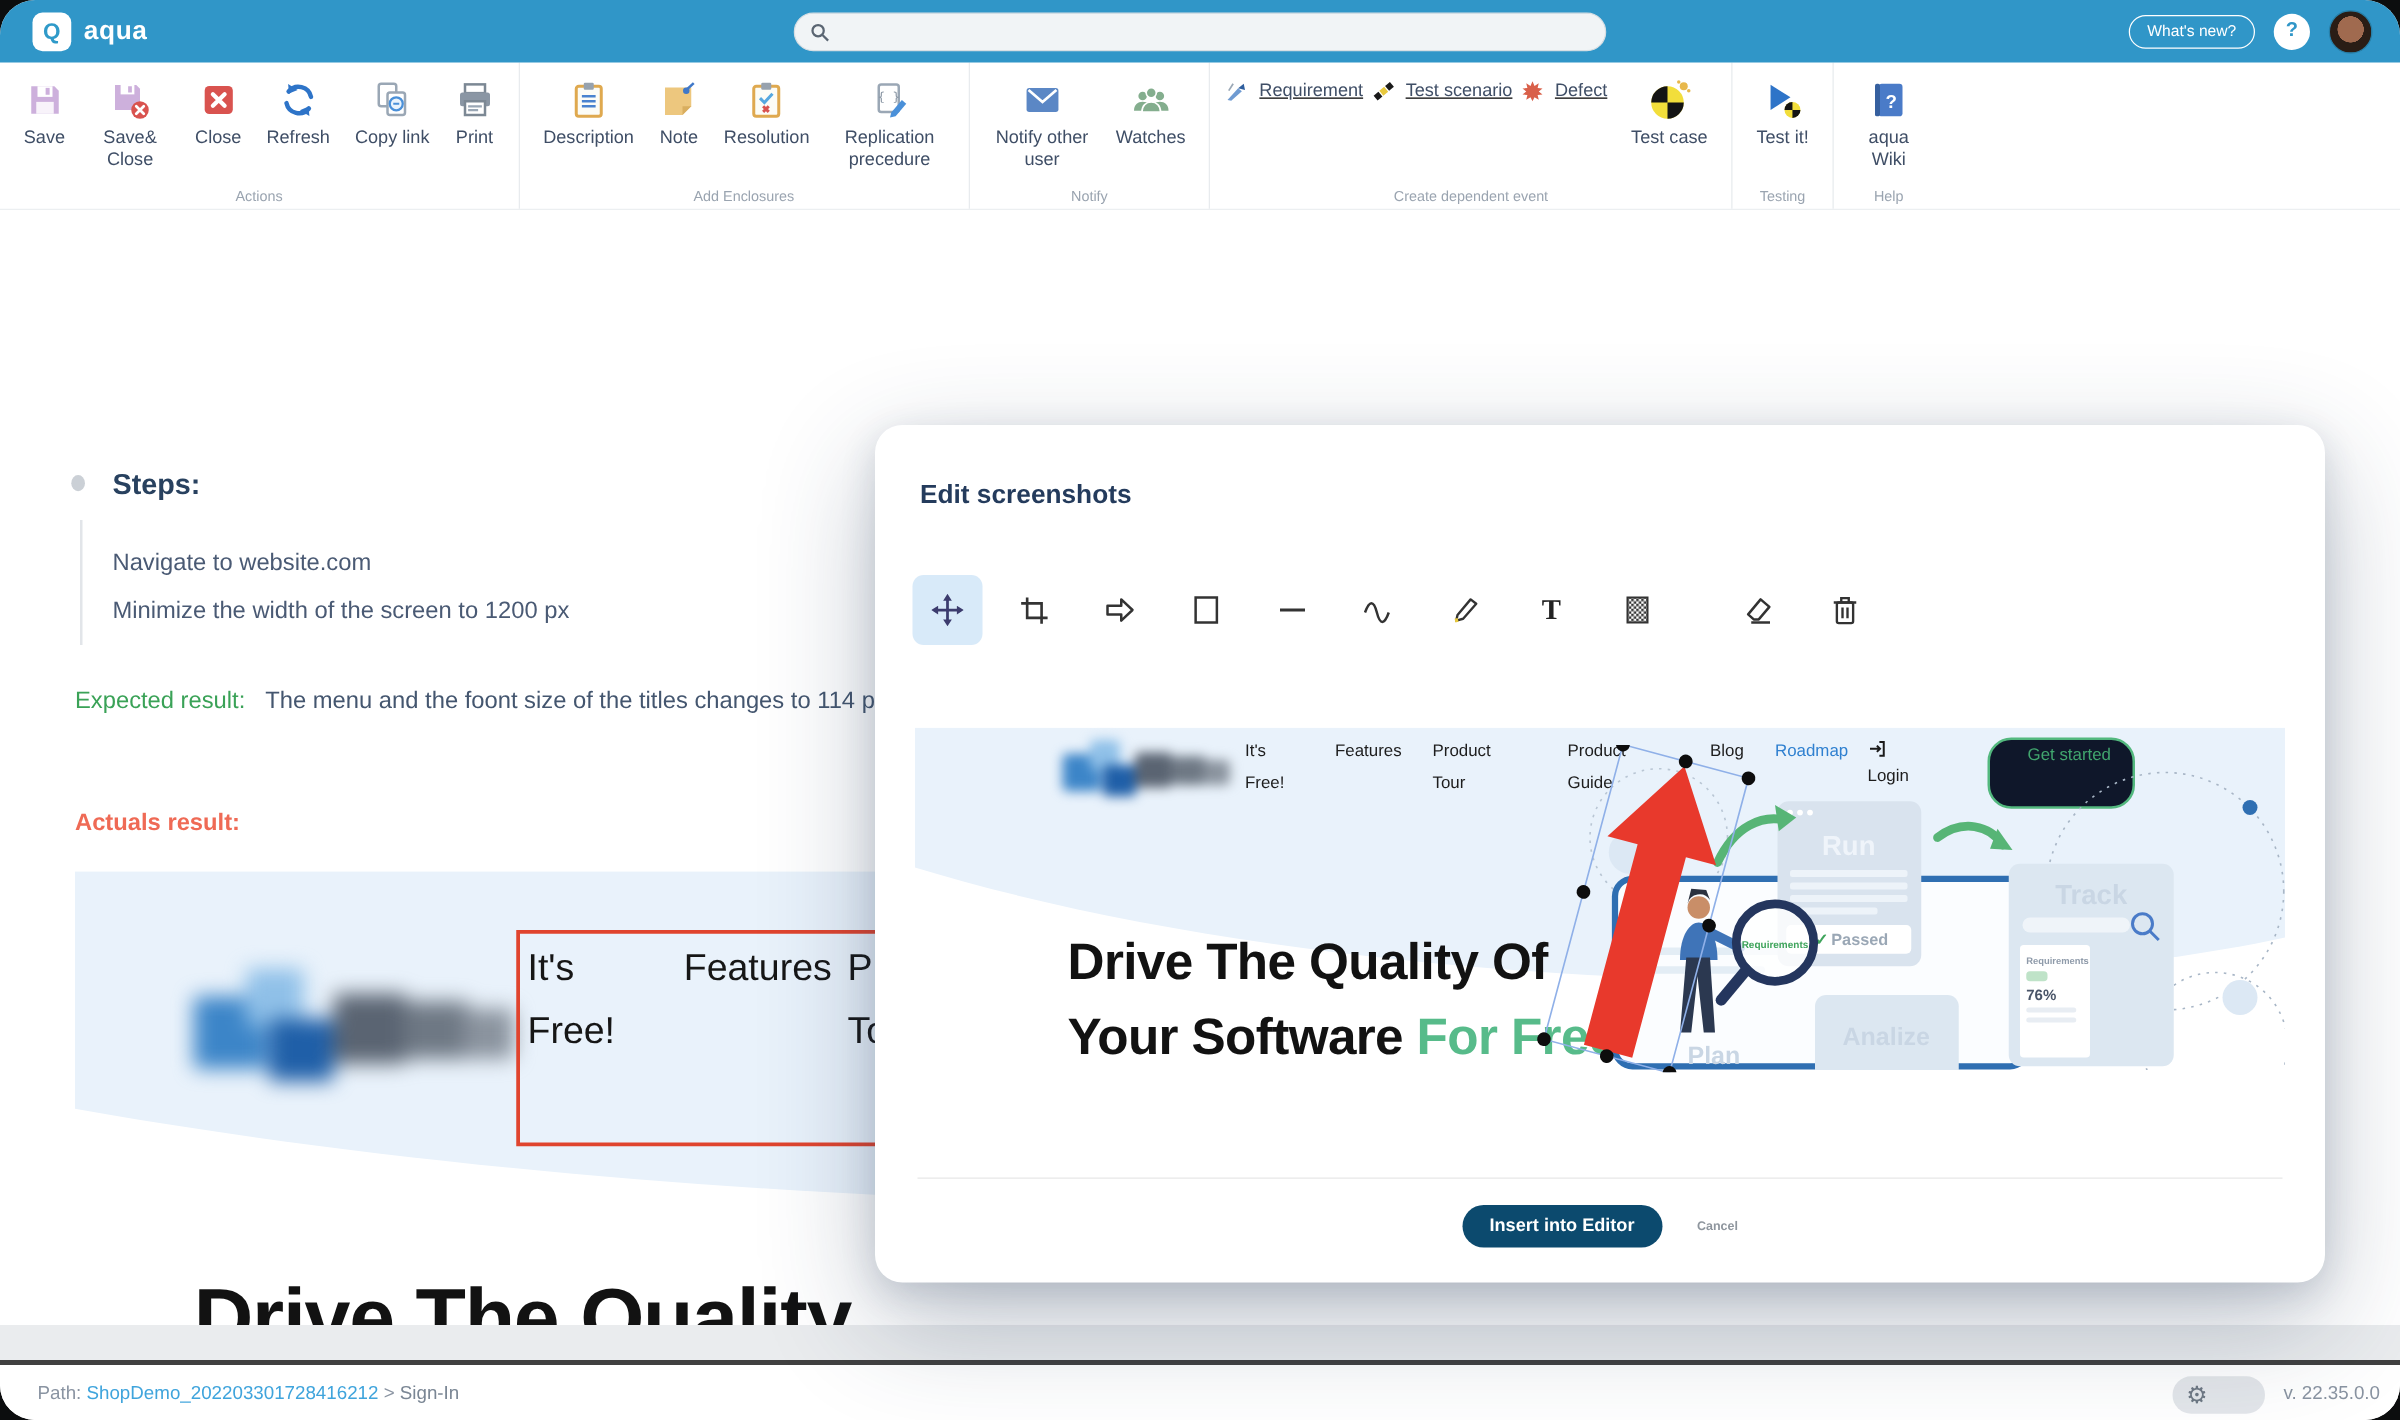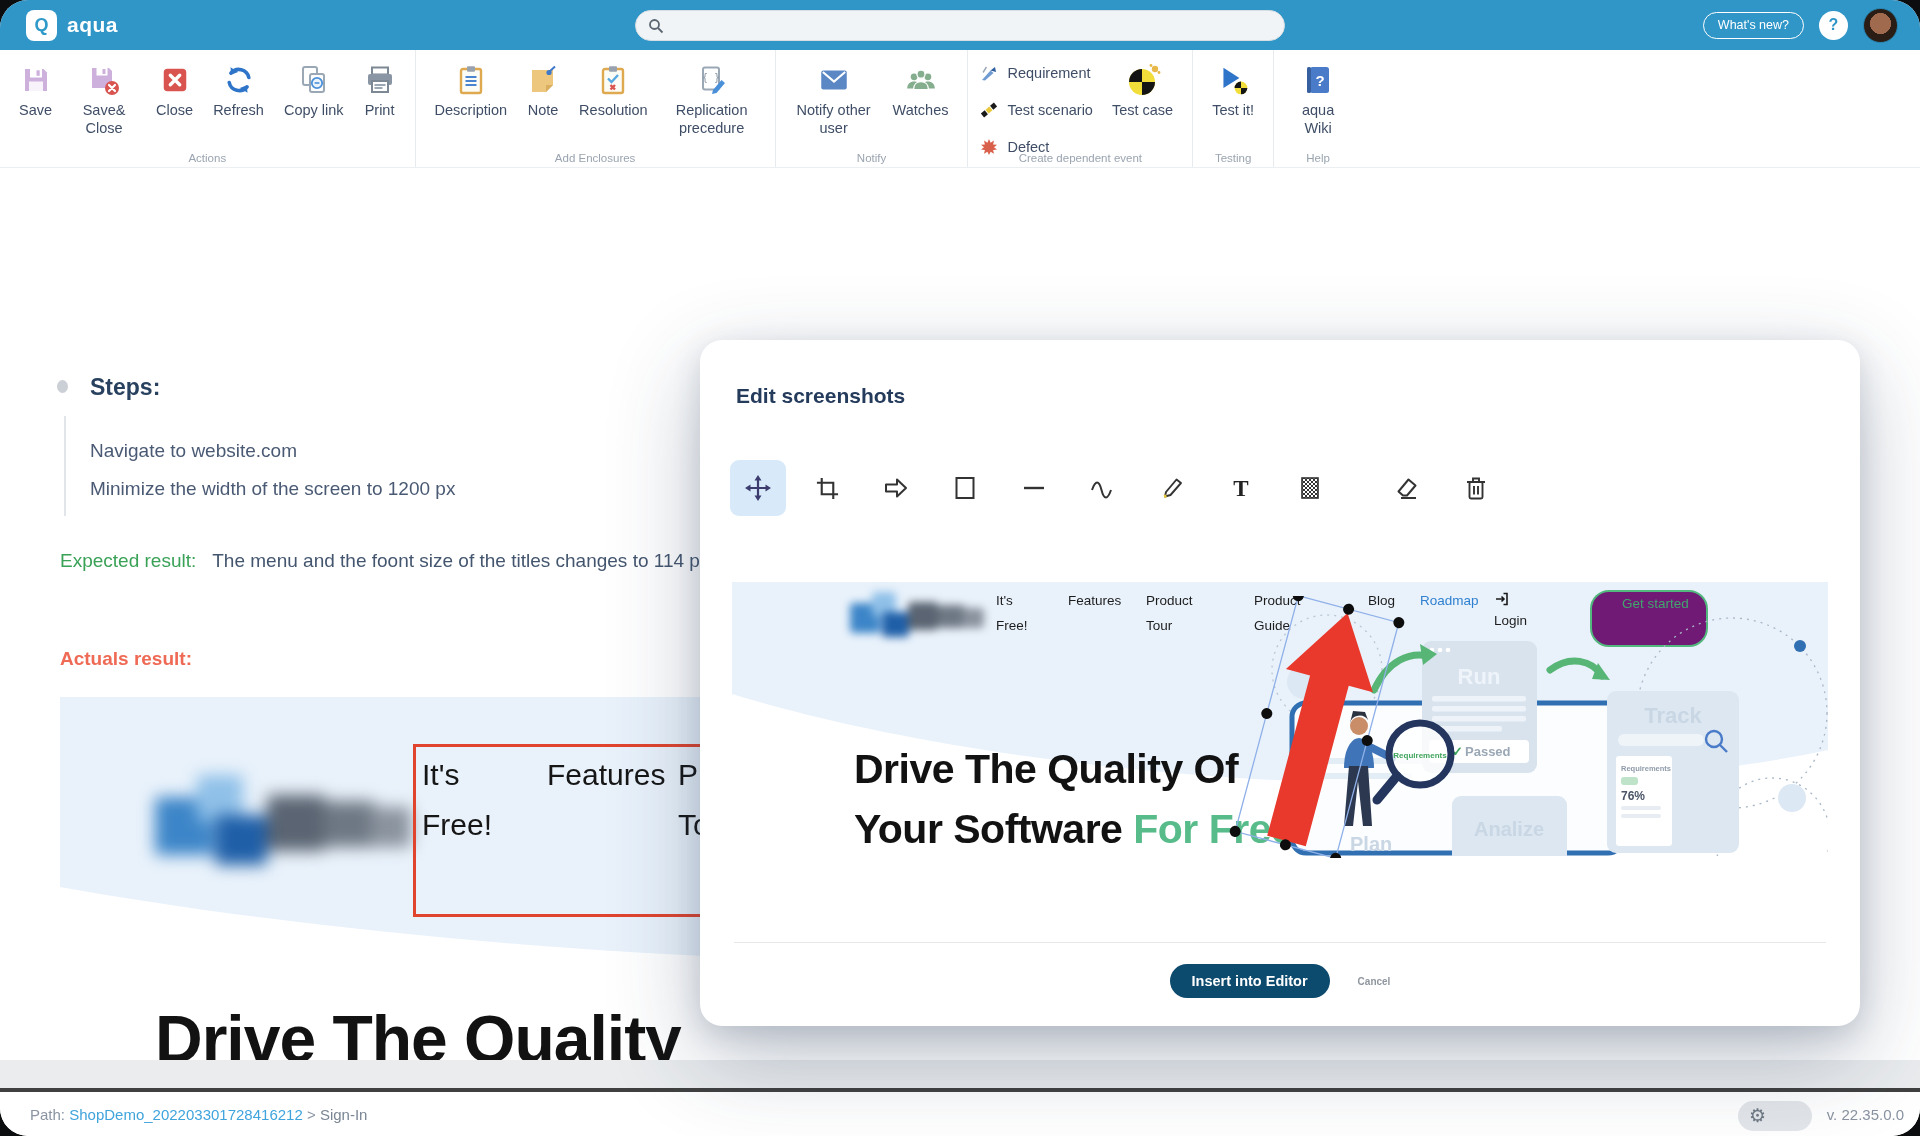--- a/index.html
+++ b/index.html
@@ -22,21 +22,21 @@
   
   .ribbon { position:absolute; top:50px; left:0; right:0; height:118px; background:#fff; border-bottom:1px solid #ECEFF1; display:flex; z-index:25; }
   .rgroup { position:relative; display:flex; flex-direction:column; padding:10px 12px 18px; border-right:1px solid #E8EBEE; }
   .rgroup:last-child { border-right:none; }
   .ritems { display:flex; align-items:flex-start; gap:6px; }
   .ritem { display:flex; flex-direction:column; align-items:center; padding:0 7px; cursor:pointer; }
   .ricon { height:40px; display:flex; align-items:center; justify-content:center; }
   .rlabel { margin-top:2px; font-size:14.5px; color:#3F4E66; text-align:center; line-height:1.22; }
   .w2 { max-width:64px; } .w3 { max-width:88px; } .w4 { max-width:78px; } .w5 { max-width:50px; }
   .rgl { position:absolute; bottom:3px; left:0; right:0; text-align:center; font-size:11.5px; color:#9AA4B0; }
-  .rstack { display:flex; flex-direction:column; gap:19px; padding-top:4px; margin-right:6px; }
+  .rstack { display:flex; flex-direction:row; gap:7px; padding-top:4px; margin-right:6px;text-decoration:underline; }
   .rrow { display:flex; align-items:center; gap:9px; font-size:14.5px; color:#3F4E66; cursor:pointer; white-space:nowrap; }
 
   
   .content { position:absolute; top:168px; left:0; right:0; height:892px; background:#fff; z-index:1; overflow:hidden; }
   .steps-bullet { position:absolute; left:57px; top:212px; width:11px; height:13px; border-radius:50%; background:#CBD0D6; }
   .steps-line { position:absolute; left:64px; top:248px; width:2px; height:100px; background:#E2E5E9; }
   .steps-heading { position:absolute; left:90px; top:206px; font-size:23px; font-weight:bold; color:#28415F; }
   .step-1 { position:absolute; left:90px; top:272px; font-size:19px; color:#4A5A74; }
   .step-2 { position:absolute; left:90px; top:310px; font-size:19px; color:#4A5A74; }
   .expected { position:absolute; left:60px; top:382px; font-size:19px; }
@@ -48,21 +48,21 @@
   .bgshot { position:absolute; left:60px; top:529px; width:1700px; height:463px; overflow:hidden; background:#fff; }
   .bgshot .blob { position:absolute; left:0; top:0; }
   .blur-logo { position:absolute; filter:blur(8px); }
   .blur-logo.big { left:95px; top:78px; width:260px; height:100px; }
   .bl { position:absolute; border-radius:4px; }
   .redbox { position:absolute; left:353px; top:47px; width:470px; height:173px; border:3px solid #E0442E; }
   .bgnav { position:absolute; font-size:30px; color:#161616; line-height:50px; }
   .bgnav.nv1 { left:362px; top:53px; width:80px; }
   .bgnav.nv2 { left:487px; top:53px; }
   .bgnav.nv3 { left:618px; top:53px; width:140px; }
-  .bg-h1 { position:absolute; left:95px; top:304px; font-size:66px; font-weight:bold; color:#121212; white-space:nowrap; letter-spacing:-1px;text-align:right; }
+  .bg-h1 { position:absolute; left:95px; top:319px; font-size:66px; font-weight:bold; color:#121212; white-space:nowrap; letter-spacing:-1px;text-align:right; }
   .blue-arrow { position:absolute; left:1628px; top:228px; }
 
   
   .modal { position:absolute; left:700px; top:340px; width:1160px; height:686px; background:#fff; border-radius:22px; z-index:40;
            box-shadow:0 30px 90px rgba(35,55,85,.30), 0 8px 28px rgba(35,55,85,.16); }
   .m-title { position:absolute; left:36px; top:44px; font-size:21px; font-weight:bold; color:#243B5C; }
   .mtools { position:absolute; left:30px; top:120px; display:flex; align-items:center; gap:13px; }
   .mtool { width:56px; height:56px; border:none; background:transparent; border-radius:9px; display:flex; align-items:center; justify-content:center; cursor:pointer; }
   .mtool.active { background:#D8EAF9; }
   .mtool.gap { margin-left:28px; }
@@ -71,21 +71,21 @@
   .blur-logo.small { left:118px; top:10px; width:145px; height:46px; filter:blur(4.5px); }
   .mnav { position:absolute; font-size:13.5px; color:#1D1D1D; line-height:25px; top:6px; }
   .mnav.i1 { left:264px; width:48px; }
   .mnav.i2 { left:336px; }
   .mnav.i3 { left:414px; width:66px; }
   .mnav.i4 { left:522px; width:66px; }
   .mnav.i5 { left:636px; }
   .mnav.i6 { left:688px; color:#2F80D0; }
   .login-ic { position:absolute; left:763px; top:10px; }
   .login-lb { position:absolute; left:762px; top:31px; font-size:13.5px; color:#1D1D1D; }
-  .getstarted { position:absolute; left:858px; top:8px; width:118px; height:57px; border:2px solid #53B87E; border-radius:19px; background:#701a75;
+  .getstarted { position:absolute; left:858px; top:8px; width:118px; height:57px; border:2px solid #53B87E; border-radius:19px; background:#0f172a;
                 color:#41A56E; font-size:13.5px; line-height:24px; text-align:left; padding-left:30px; font-family:"Liberation Sans",sans-serif; }
   .m-h1 { position:absolute; left:122px; top:164px; font-size:41px; font-weight:bold; color:#121212; white-space:nowrap; letter-spacing:-.5px; }
   .m-h2 { position:absolute; left:122px; top:224px; font-size:41px; font-weight:bold; color:#121212; white-space:nowrap; letter-spacing:-.5px; }
   .m-h2 .grn { color:#57BB8A; }
   .illus { position:absolute; left:420px; top:26px; }
   .annot { position:absolute; left:470px; top:14px; }
   .m-div { position:absolute; left:34px; right:34px; top:602px; height:1px; background:#E7E7E7; }
   .m-actions { position:absolute; left:0; right:0; top:624px; display:flex; justify-content:center; align-items:center; }
   .insert-btn { background:#0c4a6e; color:#fff; border:none; border-radius:17px; height:34px; padding:0 22px; font-size:14.5px; font-weight:bold; font-family:"Liberation Sans",sans-serif; cursor:pointer; }
   .cancel-btn { background:transparent; border:none; color:#8F969E; font-size:10px; font-weight:bold; margin-left:28px; font-family:"Liberation Sans",sans-serif; cursor:pointer; }

